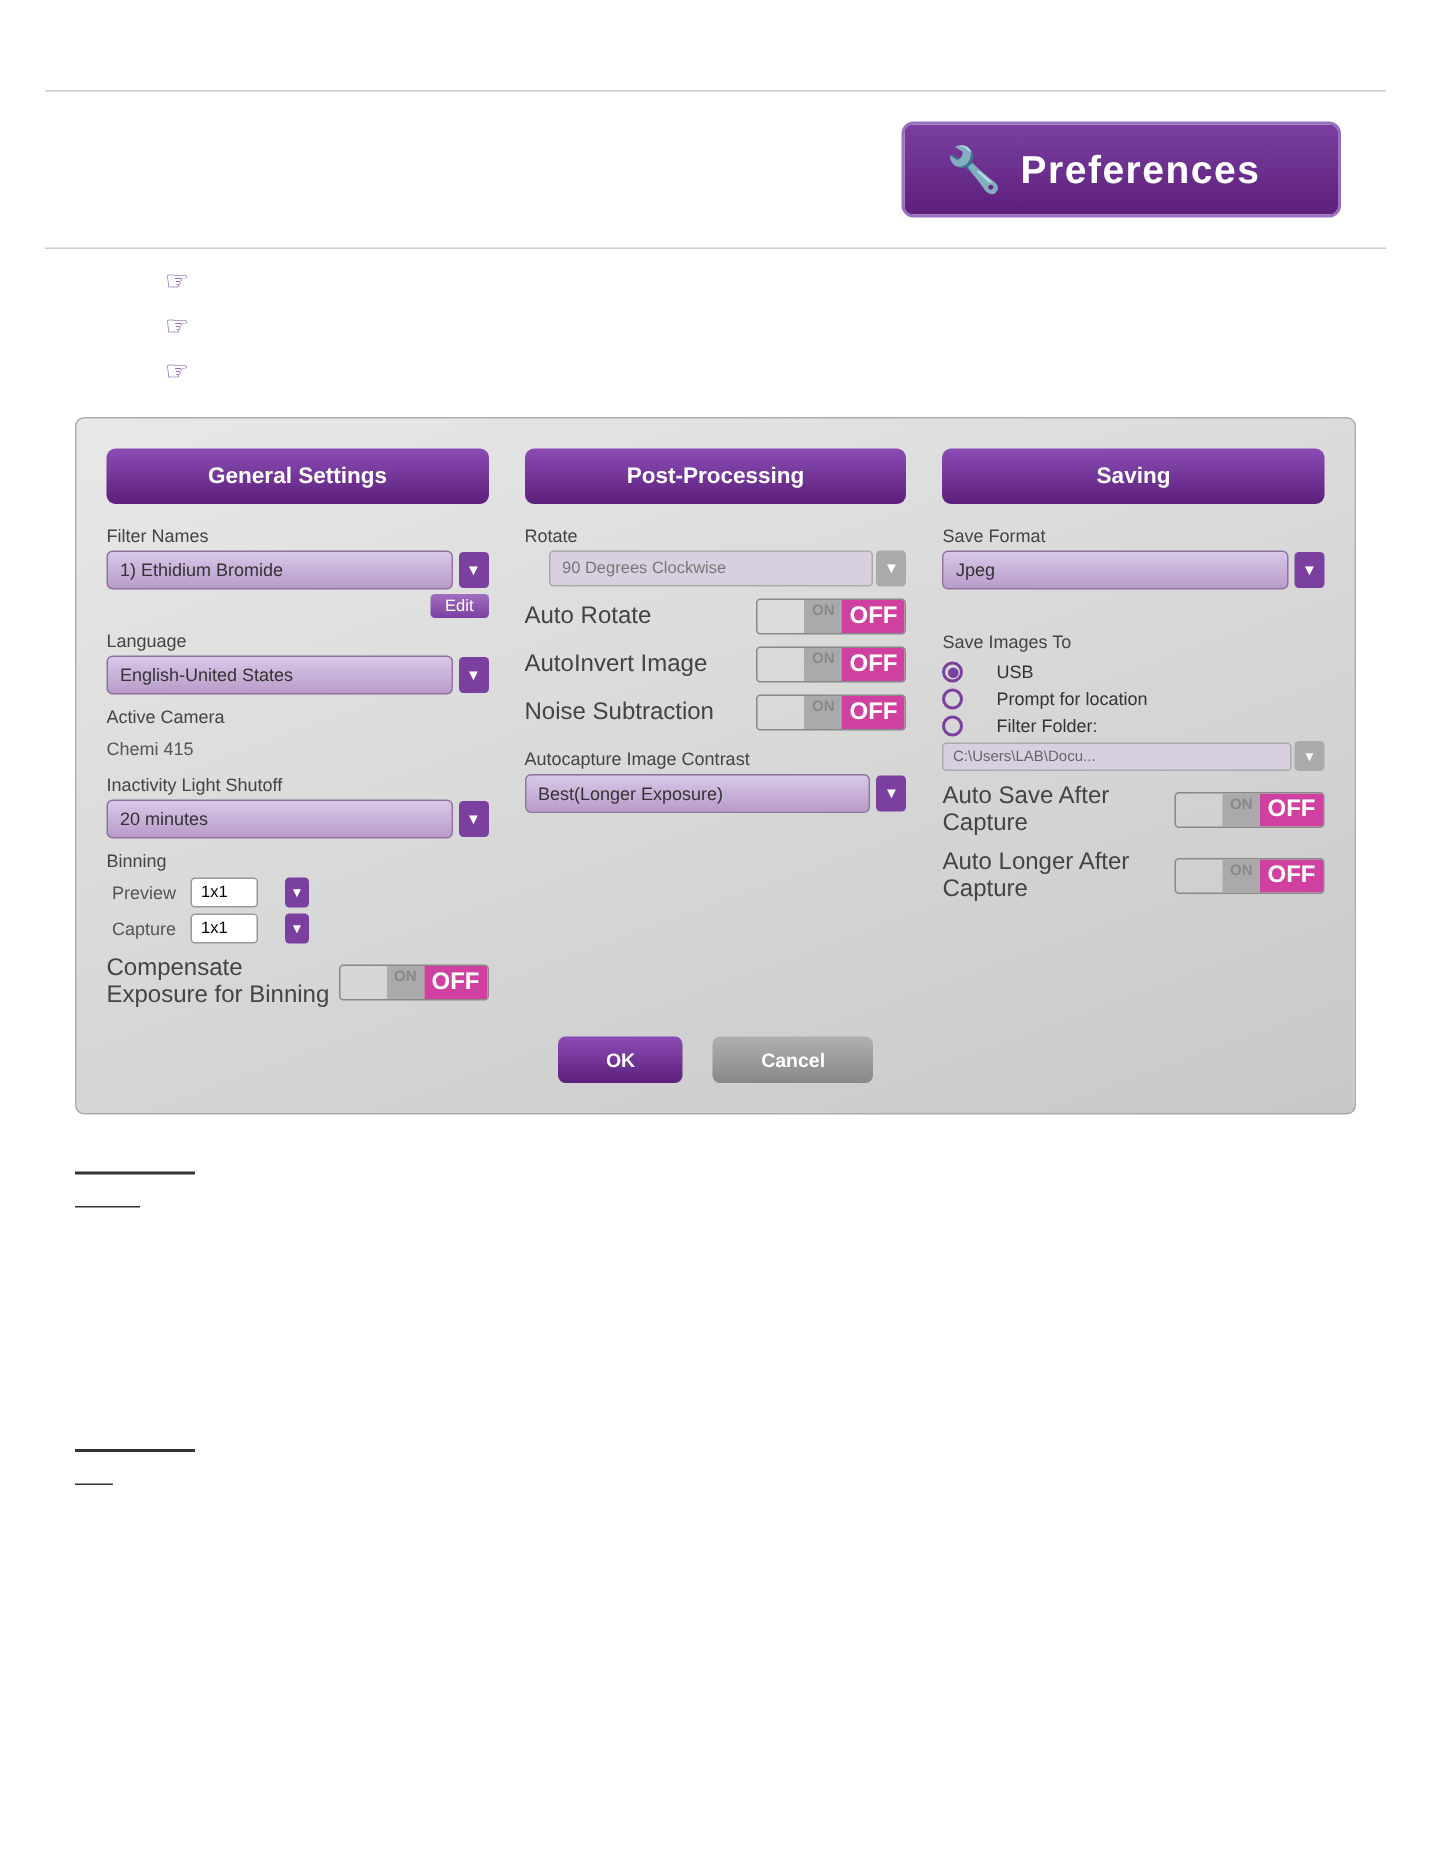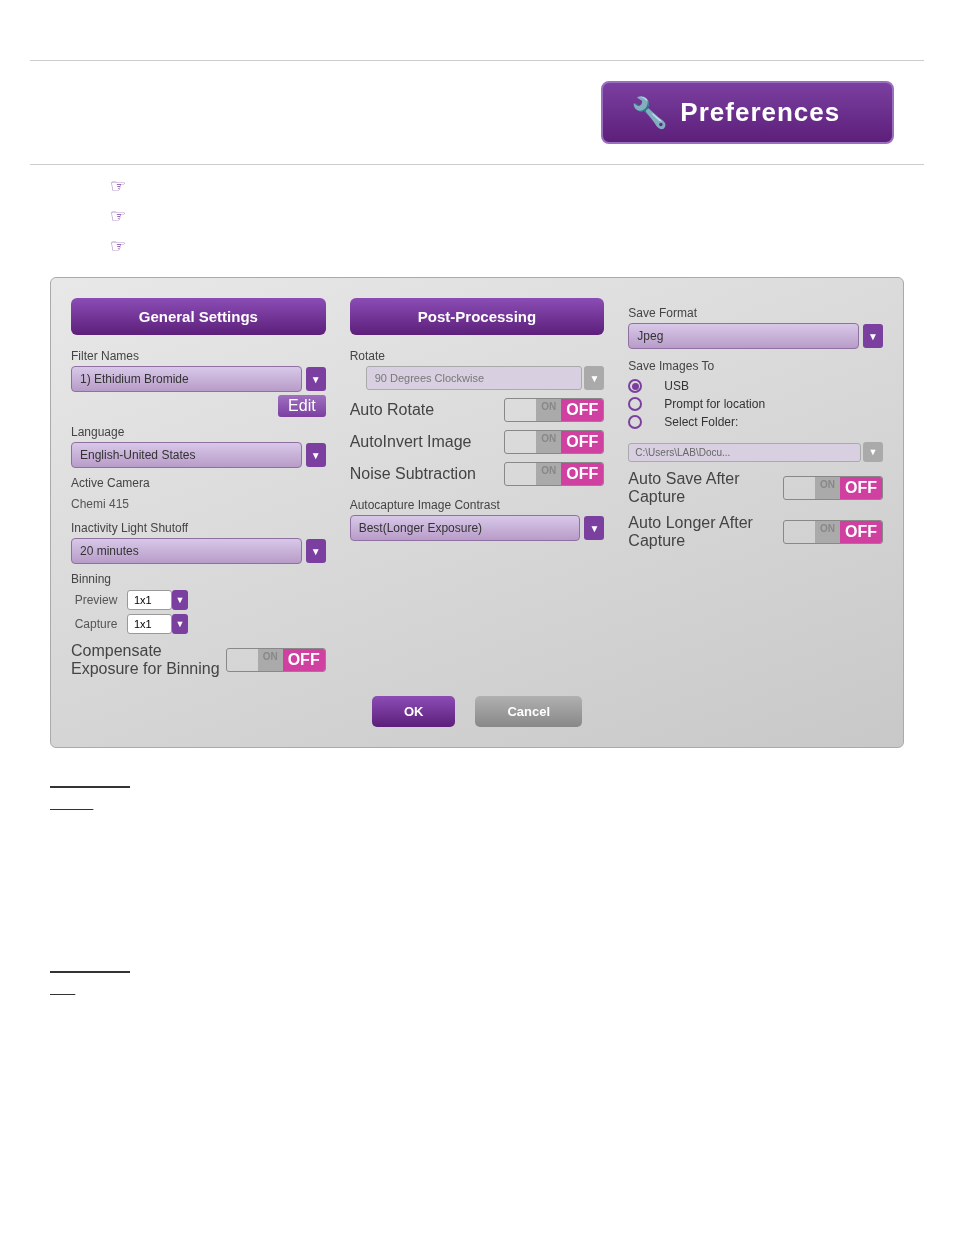--- a/index.html
+++ b/index.html
@@ -146,21 +146,21 @@
       cursor: pointer;
       flex-shrink: 0;
     }
 
     .edit-btn {
       background: linear-gradient(180deg, #a070c0 0%, #7b3fa0 100%);
       color: #fff;
       border: none;
       border-radius: 3px;
       padding: 2px 10px;
-      font-size: 16px;
+      font-size: 11px;
       cursor: pointer;
       display: block;
       margin-top: 3px;
       margin-left: auto;
     }
 
     .active-camera-text {
       font-size: 12px;
       color: #555;
       padding: 4px 0 2px 0;
@@ -209,21 +209,21 @@
     }
     .binning-row-label {
       font-size: 12px;
       color: #555;
       width: 50px;
       text-align: center;
     }
     .binning-select-wrap {
       display: flex;
       align-items: center;
-      gap: 0;
+      gap: 18px;
     }
     .binning-select {
       background: #fff;
       border: 1px solid #999;
       border-radius: 3px;
       padding: 3px 6px;
       font-size: 11px;
       width: 45px;
     }
 
@@ -273,21 +273,21 @@
       width: 7px;
       height: 7px;
       border-radius: 50%;
       background: #7b3fa0;
     }
 
     .folder-select-wrap {
       display: flex;
       align-items: center;
       gap: 2px;
-      margin-top: 13px;
+      margin-top: 3px;
     }
     .folder-select {
       background: #d8d0e0;
       border: 1px solid #aaa;
       border-radius: 3px;
       padding: 3px 6px;
       font-size: 10px;
       color: #666;
       flex: 1;
       appearance: none;
@@ -461,42 +461,43 @@
       <div class="form-label" style="margin-top:12px;">Autocapture Image Contrast</div>
       <div class="select-wrapper">
         <select class="form-select">
           <option>Best(Longer Exposure)</option>
         </select>
         <div class="select-arrow">▼</div>
       </div>
     </div>
 
     <div class="col">
+      <div class="col-header">Saving</div>
 
       <div class="form-label">Save Format</div>
       <div class="select-wrapper">
         <select class="form-select">
           <option>Jpeg</option>
         </select>
         <div class="select-arrow">▼</div>
       </div>
 
-      <div class="form-label" style="margin-top:10px;">Save Images To</div>
+      <div class="form-label" style="margin-top:28px;">Save Images To</div>
       <div class="radio-group">
         <div class="radio-item">
           <div class="radio-circle selected"></div>
           <span>USB</span>
         </div>
         <div class="radio-item">
           <div class="radio-circle"></div>
           <span>Prompt for location</span>
         </div>
         <div class="radio-item">
           <div class="radio-circle"></div>
-          <span>Select Folder:</span>
+          <span>Filter Folder:</span>
         </div>
       </div>
       <div class="folder-select-wrap">
         <select class="folder-select">
           <option>C:\Users\LAB\Docu...</option>
         </select>
         <div class="select-arrow" style="background:#aaa;height:20px;font-size:9px;">▼</div>
       </div>
 
       <div class="toggle-row">

